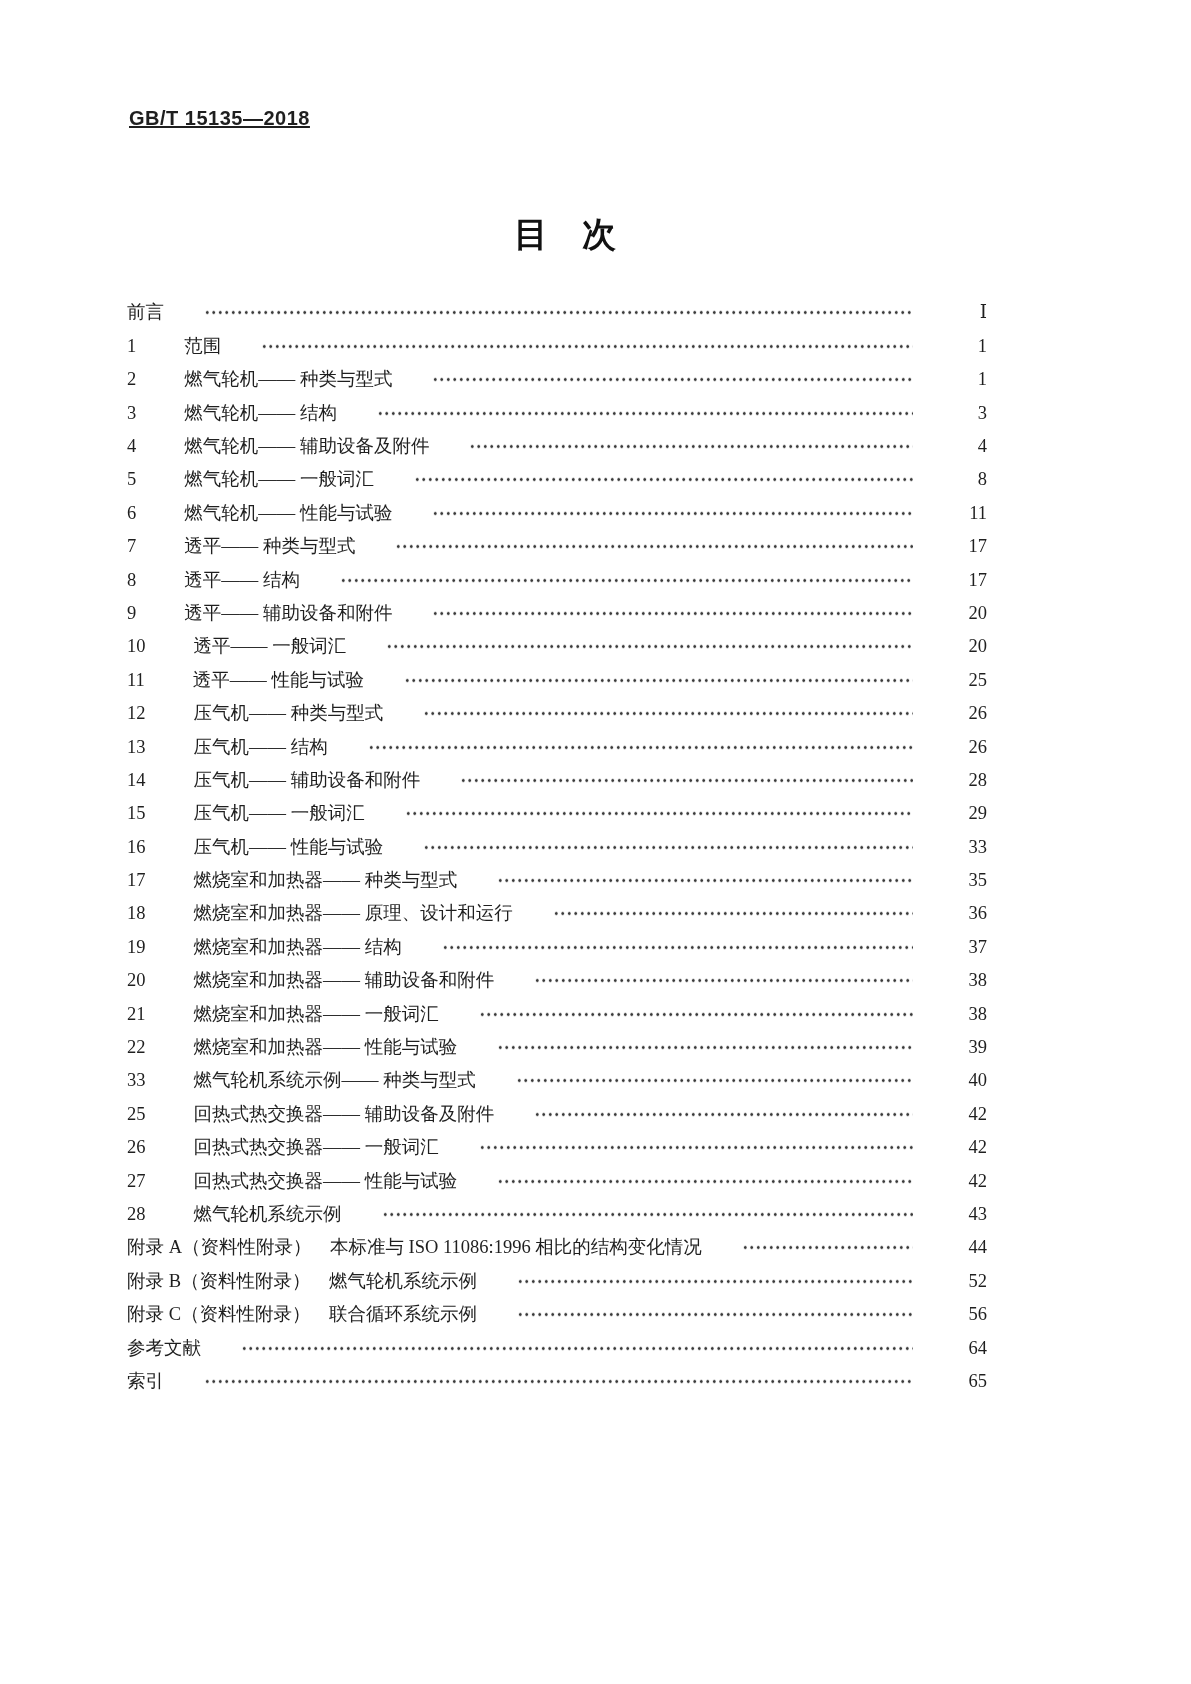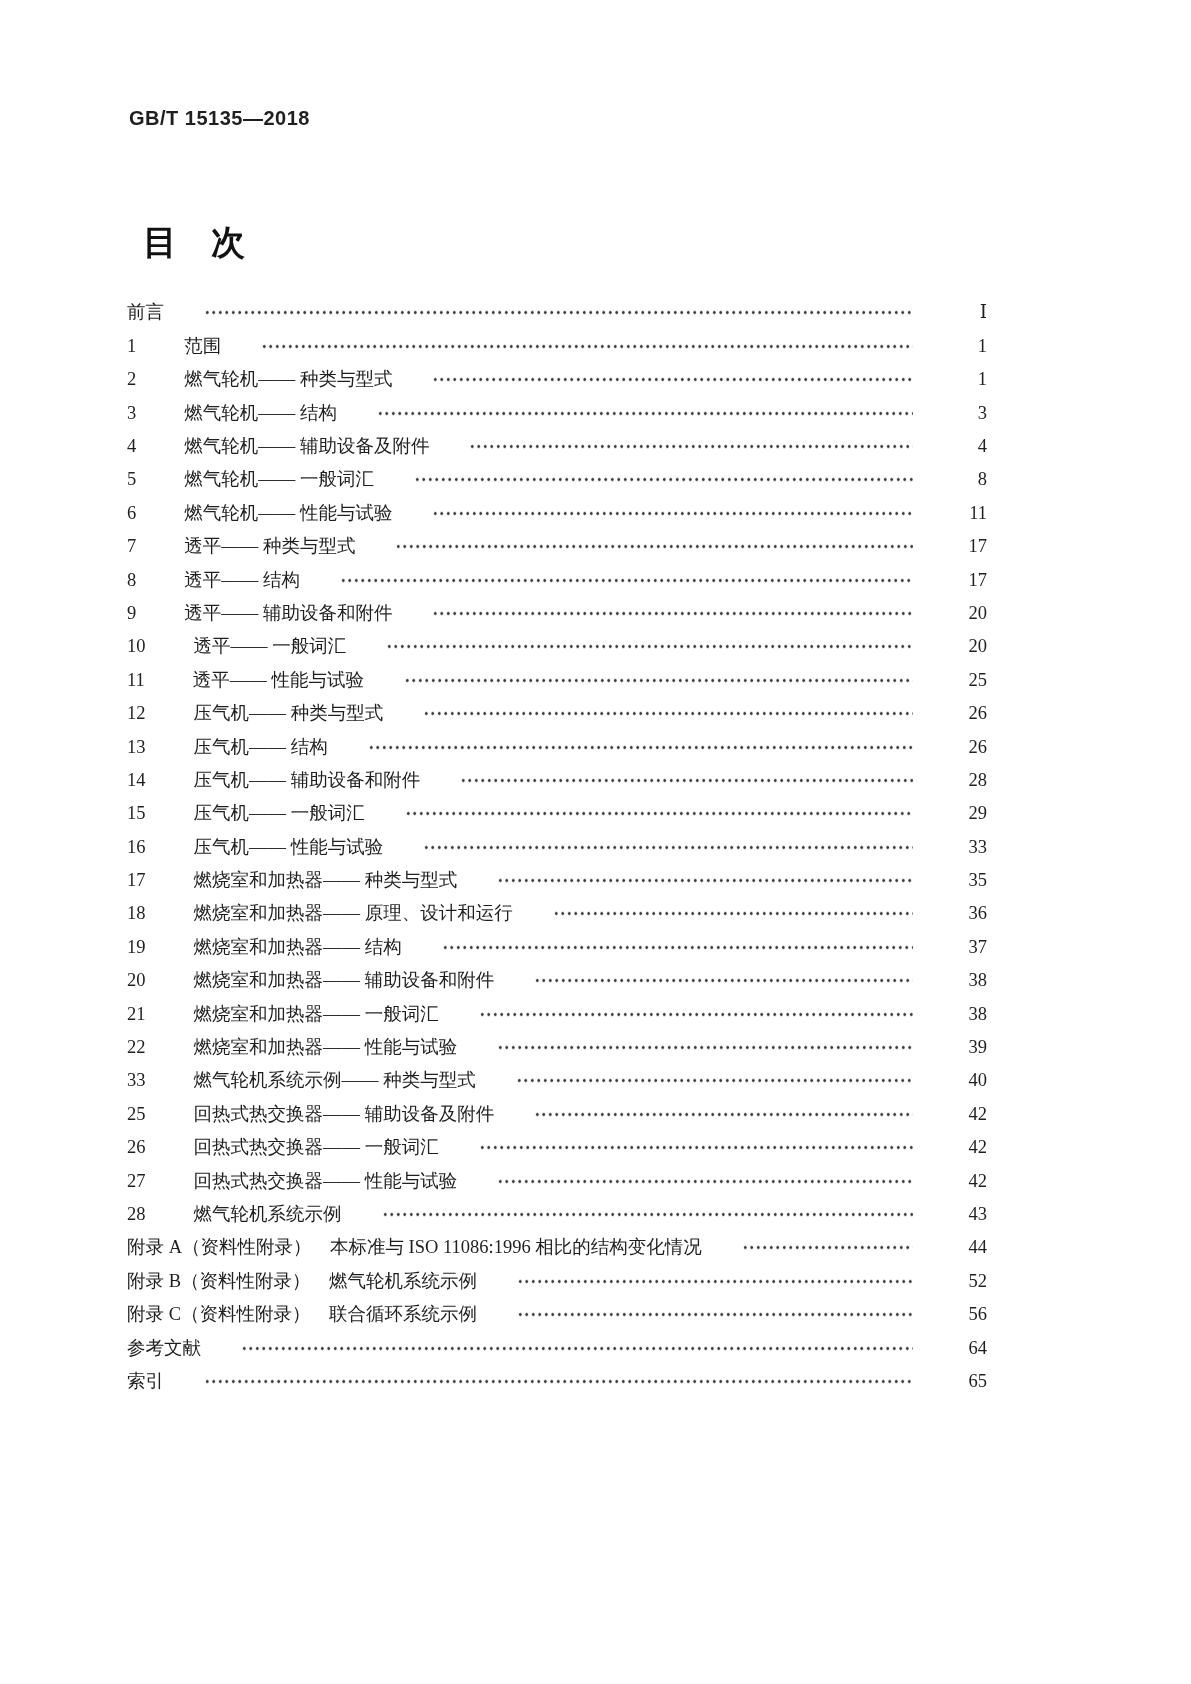--- a/index.html
+++ b/index.html
@@ -18,27 +18,29 @@
     background: #ffffff;
   }
   .doc-code {
     position: absolute;
     left: 129px;
     top: 107px;
     font-size: 20px;
     font-weight: 700;
     font-family: "Liberation Sans", "DejaVu Sans", sans-serif;
     letter-spacing: 0.5px;
+    text-decoration: underline;
   }
   .toc-title {
     position: absolute;
     left: 127px;
     top: 204px;
     width: 860px;
-    margin: 16px;
+    margin: 8px;
+    text-align: center;
     font-size: 34px;
     font-weight: 700;
     font-family: "Liberation Sans", "DejaVu Sans", sans-serif;
     color: #111;
   }
   .toc-list {
     position: absolute;
     left: 127px;
     top: 296px;
     width: 860px;

